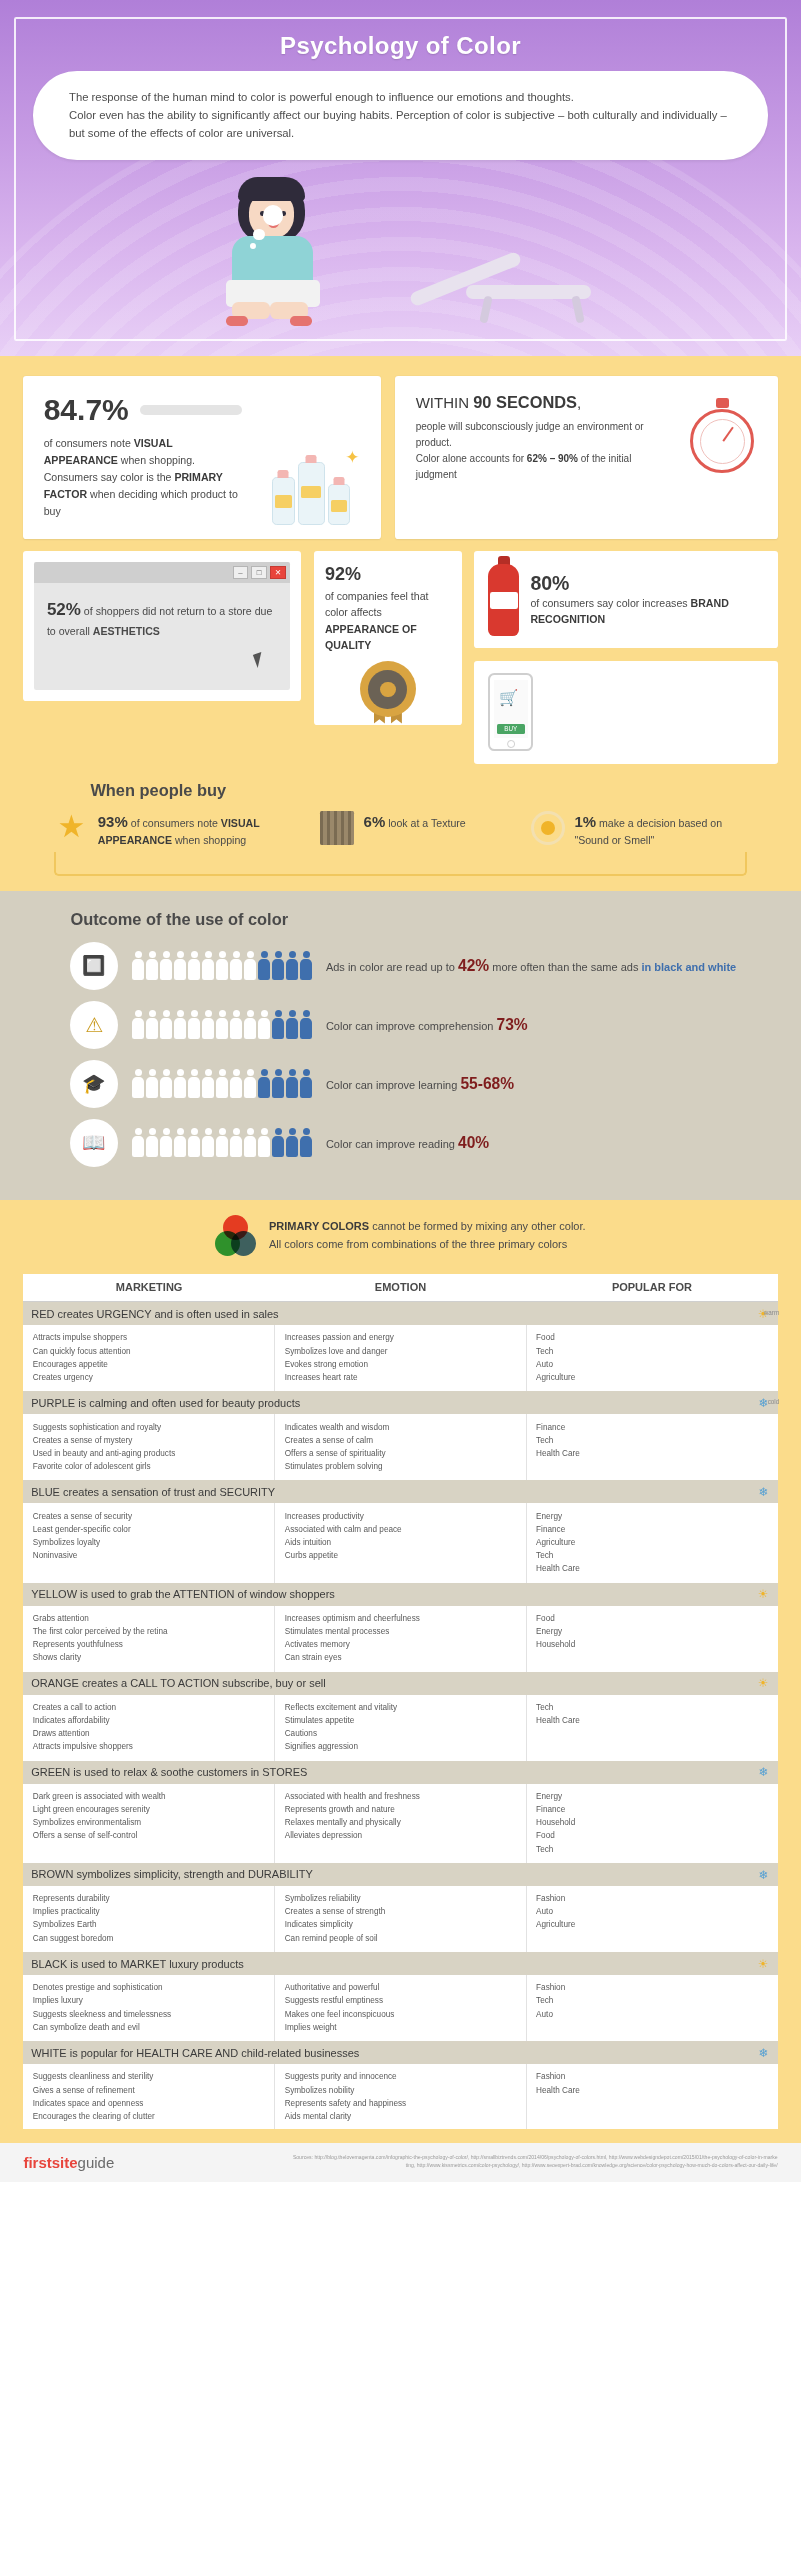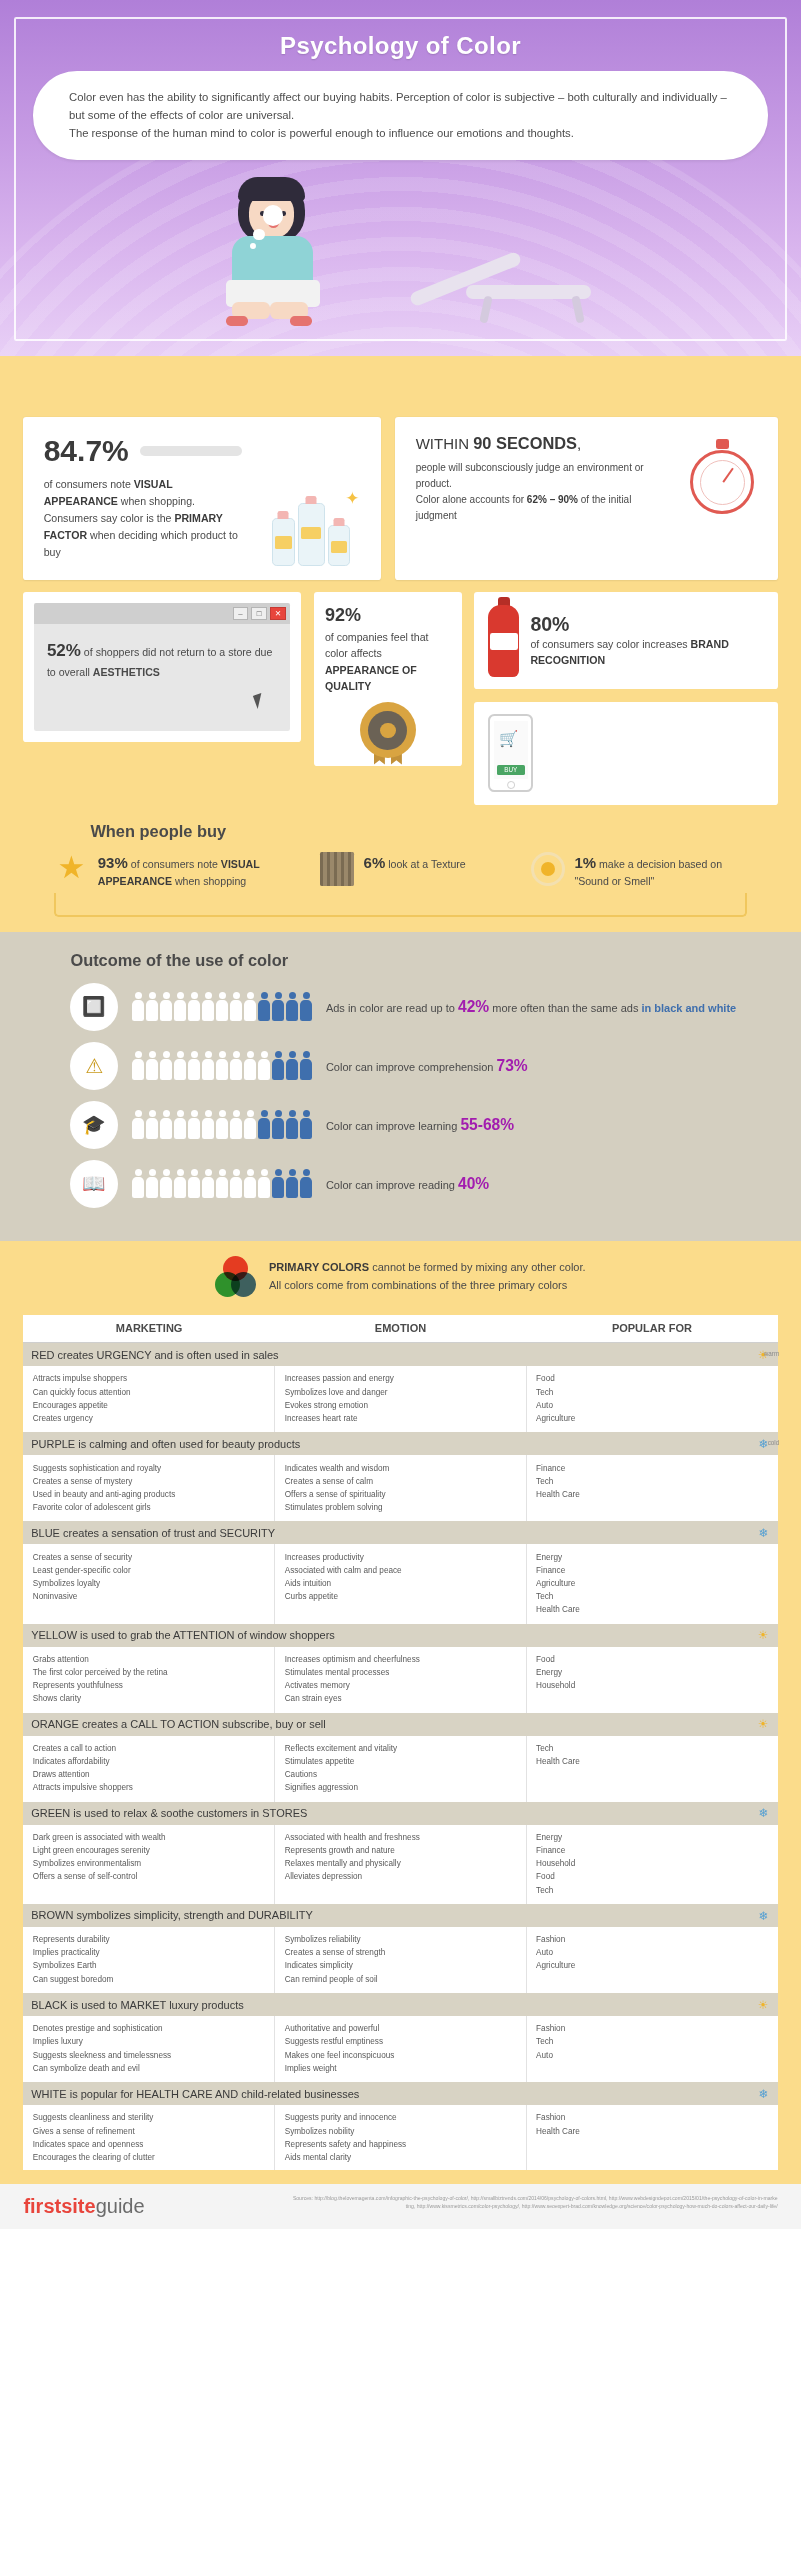--- a/index.html
+++ b/index.html
@@ -88,21 +88,21 @@
   .chair-leg{position:absolute; bottom:0; width:7.8px; height:26.6px; background:#d4cade; border-radius:3.9px;}
   .chair-leg.a{left:75px; transform:rotate(12deg);} .chair-leg.b{left:167px; transform:rotate(-12deg);}
 
   
   .stats {
     background: #fbdc8b;
     padding: 20.3px 23.4px 15.6px 23.4px;
     position: relative;
   }
   .card { background:#fff; border-radius:3.1px; box-shadow:0 0.8px 1.6px rgba(0,0,0,0.08); }
-  .row { display:flex; gap: 14px; margin-top: 41px; }
+  .row { display:flex; gap: 14px; }
 
   .c-847 { width: 358px; padding: 17px 20.3px 19px 20.3px; position:relative; }
   .big-pct { font-size: 30px; font-weight: bold; color:#3b3b3b; display:inline-block; vertical-align: middle;}
   .bar-wrap { display:inline-block; vertical-align: middle; margin-left:7.8px; width:102px; height:10.2px; background:#e4e4e4; border-radius:5.5px; overflow:hidden;}
   .bar-fill { height:100%; background:#6e6e6e; border-radius:5.5px;}
   .c-847 p { font-size:10.6px; line-height:1.6; margin-top:7.8px; width:195px;}
   .c-847 b { color:#3b3b3b; }
   .bottles { position:absolute; right: 20.3px; bottom: 14px; width:94px; height:86px;}
   .bottle{position:absolute; bottom:0; background:#eaf4f8; border:1.6px solid #cfe3ec; border-radius:4.7px;}
   .bottle.b1{left:4.7px; width:23.4px; height:48px;}
@@ -186,21 +186,21 @@
   .outcome h2 { font-size:16.4px; color:#4a4a4a; margin-left:47px; margin-bottom:12.5px;}
   .o-row { display:flex; align-items:center; gap:14px; margin-bottom:11px; padding-left: 47px;}
   .o-ic { width:48px;height:48px;border-radius:50%;background:#fff;display:flex;align-items:center;justify-content:center;flex:0 0 48px; font-size:22px;}
   .people{display:flex; gap:2.3px; align-items:flex-end;}
   .p-fig{width:11.7px;height:30px; position:relative;}
   .p-fig .h{position:absolute;top:0;left:2.3px;width:7px;height:7px;border-radius:50%;}
   .p-fig .b{position:absolute;top:8.6px;left:0;width:11.7px;height:21px;border-radius:4.7px 4.7px 2.3px 2.3px;}
   .p-fig.grey .h,.p-fig.grey .b{background:#ffffff;}
   .p-fig.blue .h,.p-fig.blue .b{background:#3f6fad;}
   .o-tx{font-size:11px; line-height:1.55; color:#4a4a4a;}
-  .o-tx .big{font-size:15.6px;font-weight:bold;color:#a21caf;text-align:right;}
+  .o-tx .big{font-size:15.6px;font-weight:bold;color:#7f1d1d;text-align:right;}
   .o-tx .bw{color:#3f6fad;font-weight:bold;}
 
   
   .primary { background:#fbdc8b; padding: 15.6px 23.4px 12.5px 23.4px;}
   .pc-row{display:flex; gap:12.5px; align-items:center; justify-content:center;}
   .venn{width:41px;height:41px;position:relative;flex:0 0 41px;}
   .venn i{position:absolute;width:25px;height:25px;border-radius:50%;mix-blend-mode:multiply;}
   .venn i.r{background:#e8453c;left:7.8px;top:0;}
   .venn i.g{background:#2fa84f;left:0;top:15.6px;}
   .venn i.b{background:#3f6fad;left:15.6px;top:15.6px;}
@@ -224,35 +224,35 @@
   tr.data td{
     vertical-align: top; font-size:8.2px; line-height:1.6; color:#5a5a5a;
     padding:6.3px 9.4px; border-right:0.8px solid #e2e2e2; width:33.33%;
   }
   tr.data td:last-child{border-right:none;}
   .sun{color:#f0b429;}
   .snow{color:#56a0d3;}
 
   
   .footer{ background:#f4f4f4; padding:11px 23.4px; display:flex; justify-content:space-between; align-items:flex-start; gap:15.6px;}
-  .logo{font-size:20px; font-weight:bold; color:#e8453c;}
+  .logo{font-size:15px; font-weight:bold; color:#e8453c;}
   .logo span.g{color:#6b6b6b; font-weight:normal;}
   .sources{font-size:5.1px; color:#9a9a9a; line-height:1.5; text-align:right; max-width:485px; word-break:break-all;}
 </style>
 </head>
 <body>
 
 <div class="page">
 
   <div class="header">
     <div class="header-frame">
       <div class="title">Psychology of Color</div>
       <div class="bubble">
+        <p>The response of the human mind to color is powerful enough to influence our emotions and thoughts.</p>
         <p>Color even has the ability to significantly affect our buying habits. Perception of color is subjective – both culturally and individually – but some of the effects of color are universal.</p>
-        <p>The response of the human mind to color is powerful enough to influence our emotions and thoughts.</p>
       </div>
       <div class="thought-dots">
         <i></i>
           <i></i>
           <i></i>
       </div>
       <div class="scene">
         <div class="girl">
           <div class="girl-hair"></div>
           <div class="girl-face"></div>

